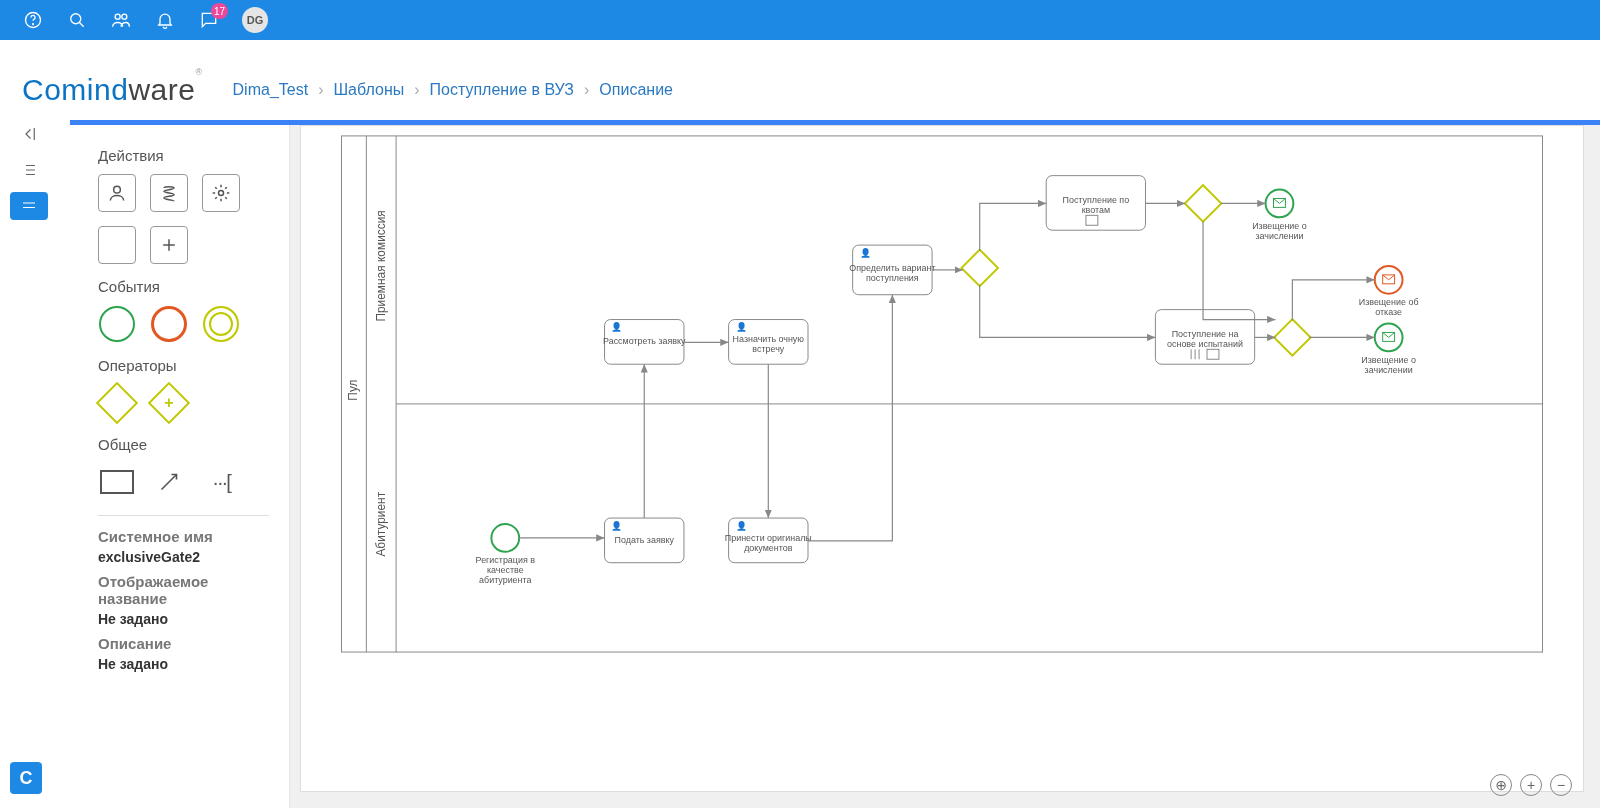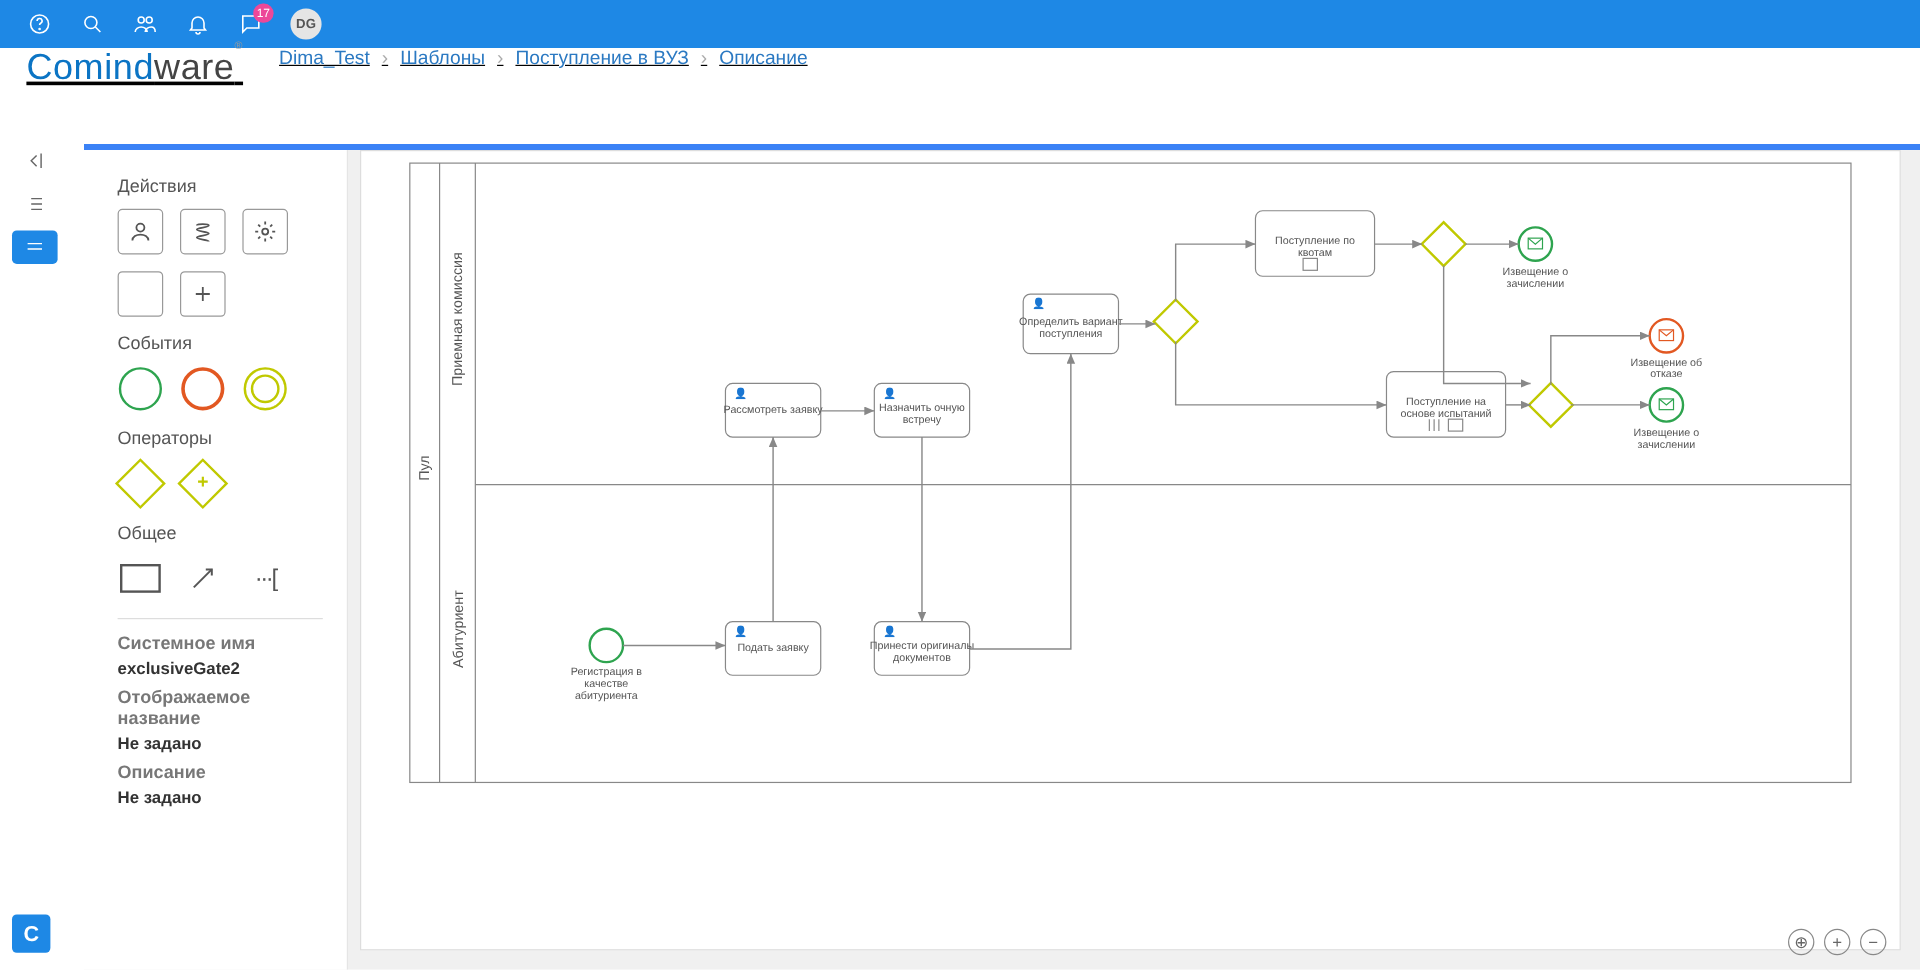--- a/index.html
+++ b/index.html
@@ -8,21 +8,21 @@
   
   .topbar { height: 40px; background: #1e88e5; color: #fff; display: flex; align-items: center; padding: 0 18px 0 22px; font-size: 16px; }
   .topbar-title { flex: 1; font-weight: 400; }
   .topbar-icons { display: flex; align-items: center; gap: 22px; }
   .topbar-icons .ico { width: 22px; height: 22px; display: flex; align-items: center; justify-content: center; position: relative; cursor: pointer; }
   .topbar-icons svg { width: 20px; height: 20px; stroke: #fff; fill: none; stroke-width: 1.6; }
   .badge { position: absolute; top: -6px; right: -8px; background: #ec4899; color: #fff; font-size: 10px; min-width: 16px; height: 16px; border-radius: 8px; display:flex; align-items:center; justify-content:center; padding:0 3px; }
   .avatar { width: 26px; height: 26px; border-radius: 50%; background: #e5e5e5; color: #555; font-size: 11px; font-weight:600; display:flex; align-items:center; justify-content:center; }
 
   
-  .headerrow { height: 100px; display:flex; align-items:flex-start;text-decoration:underline; }
+  .headerrow { height: 100px; display:flex; align-items:center; }
   .logo { margin-left: 22px; color:#0070c0; font-size:30px; font-weight:300; letter-spacing:0.5px; position:relative;}
   .logo b { color:#444; font-weight:300;}
   .logo sup{ font-size:9px; color:#999; position:relative; top:-14px;}
   .head-right { margin-left: 30px; }
   .breadcrumb { display:flex; align-items:center; gap:10px; font-size:16px; color:#888;}
   .breadcrumb a { color:#2b79c2; cursor:pointer; }
   .breadcrumb .sep{ color:#aaa;}
   .subtitle { color:#555; font-size:17px; margin-top:2px; }
 
   

